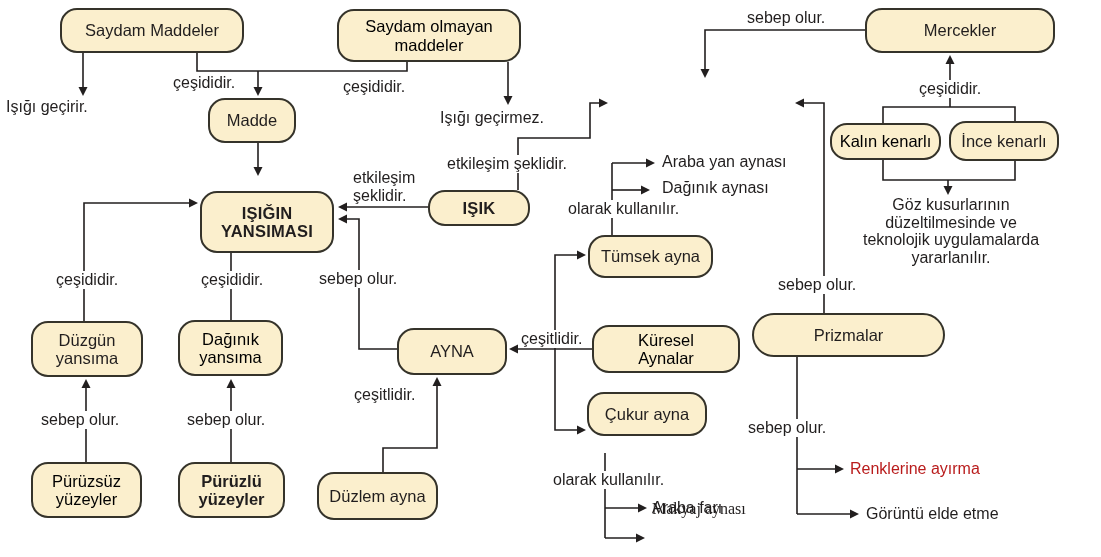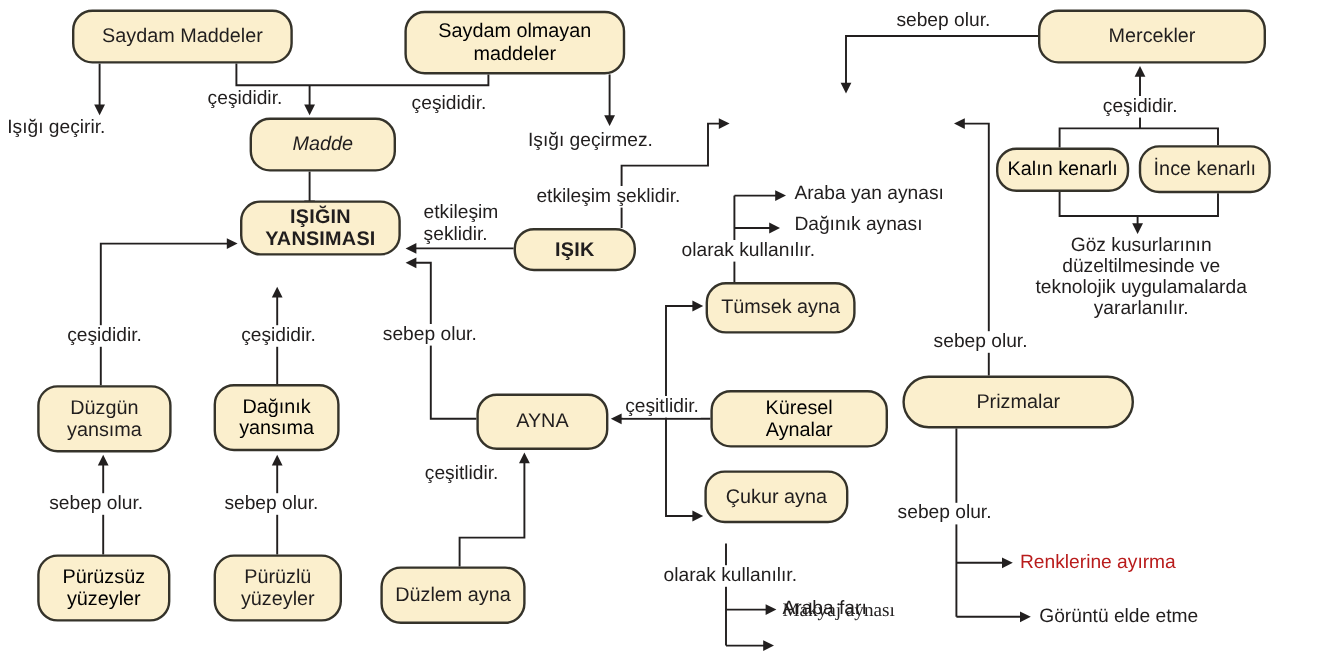--- a/index.html
+++ b/index.html
@@ -91,39 +91,39 @@
       <path class="ah" d="M835,464.5 L835,473.5 L844,469 Z"></path>
       <path d="M797,514 H852"></path>
       <path class="ah" d="M850,509.5 L850,518.5 L859,514 Z"></path>
     </g>
   </svg>
 
   <div class="node" style="left:60px;top:8px;width:184px;height:45px;">Saydam Maddeler</div>
   <div class="node pink" style="left:337px;top:9px;width:184px;height:53px;">Saydam olmayan
 maddeler</div>
   <div class="node" style="left:865px;top:8px;width:190px;height:45px;">Mercekler</div>
-  <div class="node" style="left:208px;top:98px;width:122px;height:45px;font-style:italic;">Madde</div>
+  <div class="node" style="left:208px;top:98px;width:88px;height:45px;">Madde</div>
   <div class="node pink" style="left:830px;top:123px;width:111px;height:37px;">Kalın kenarlı</div>
   <div class="node" style="left:949px;top:121px;width:110px;height:40px;">İnce kenarlı</div>
-  <div class="node bold" style="left:200px;top:167px;width:134px;height:46px;">IŞIĞIN
+  <div class="node bold" style="left:200px;top:191px;width:134px;height:62px;">IŞIĞIN
 YANSIMASI</div>
   <div class="node bold" style="left:428px;top:190px;width:102px;height:36px;">IŞIK</div>
   <div class="node" style="left:588px;top:235px;width:125px;height:43px;">Tümsek ayna</div>
   <div class="node" style="left:31px;top:321px;width:112px;height:56px;">Düzgün
 yansıma</div>
   <div class="node pink" style="left:178px;top:320px;width:105px;height:56px;">Dağınık
 yansıma</div>
   <div class="node" style="left:397px;top:328px;width:110px;height:47px;">AYNA</div>
   <div class="node pink" style="left:592px;top:325px;width:148px;height:48px;">Küresel
 Aynalar</div>
   <div class="node pill" style="left:752px;top:313px;width:193px;height:44px;">Prizmalar</div>
   <div class="node" style="left:587px;top:392px;width:120px;height:44px;">Çukur ayna</div>
   <div class="node pink" style="left:31px;top:462px;width:111px;height:56px;">Pürüzsüz
 yüzeyler</div>
-  <div class="node" style="left:178px;top:462px;width:107px;height:56px;">Pürüzlü
+  <div class="node" style="left:178px;top:462px;width:107px;height:56px;font-weight:bold;">Pürüzlü
 yüzeyler</div>
   <div class="node" style="left:317px;top:472px;width:121px;height:48px;">Düzlem ayna</div>
 
   <div class="lbl" style="left:6px;top:98px;">Işığı geçirir.</div>
   <div class="lbl" style="left:440px;top:109px;">Işığı geçirmez.</div>
   <div class="lbl" style="left:747px;top:9px;">sebep olur.</div>
   <div class="lbl" style="left:173px;top:74px;">çeşididir.</div>
   <div class="lbl" style="left:343px;top:78px;">çeşididir.</div>
   <div class="lbl bg" style="left:917px;top:80px;">çeşididir.</div>
   <div class="lbl bg" style="left:445px;top:155px;">etkileşim şeklidir.</div>

